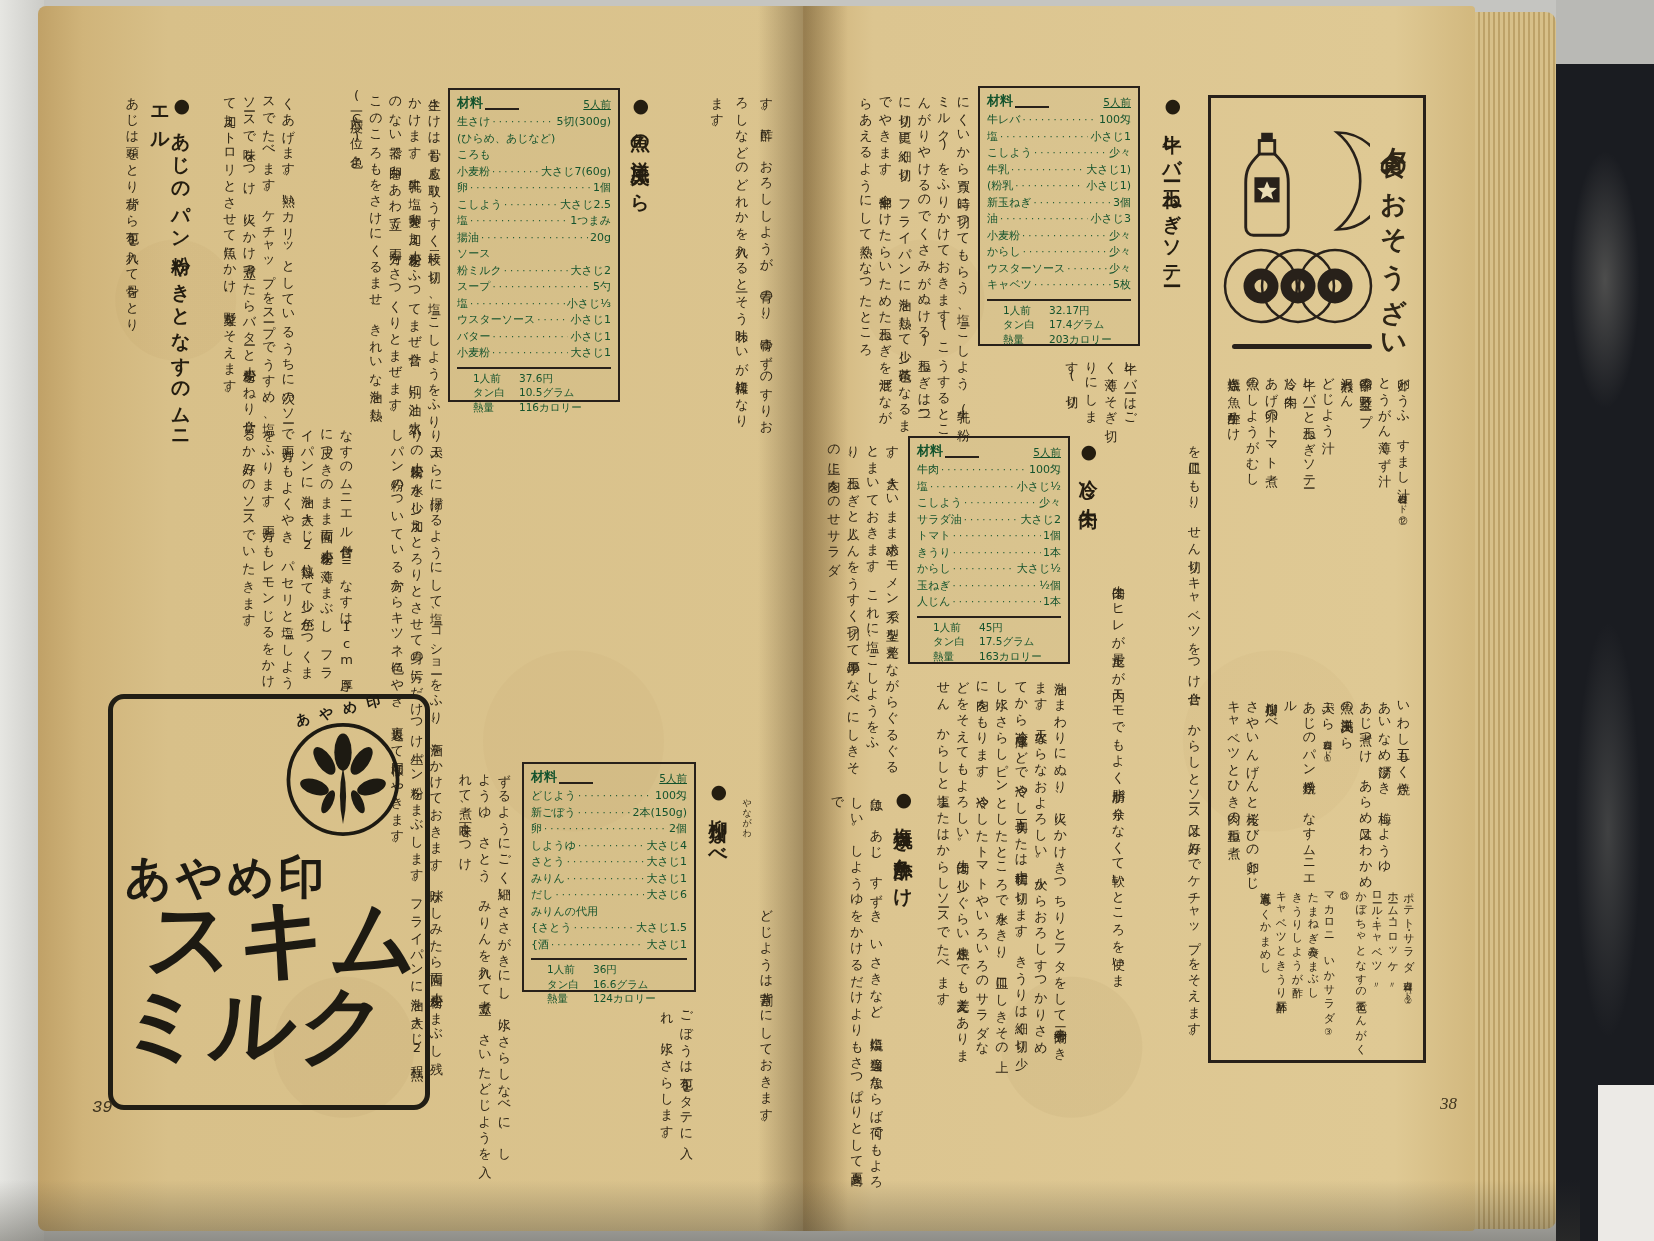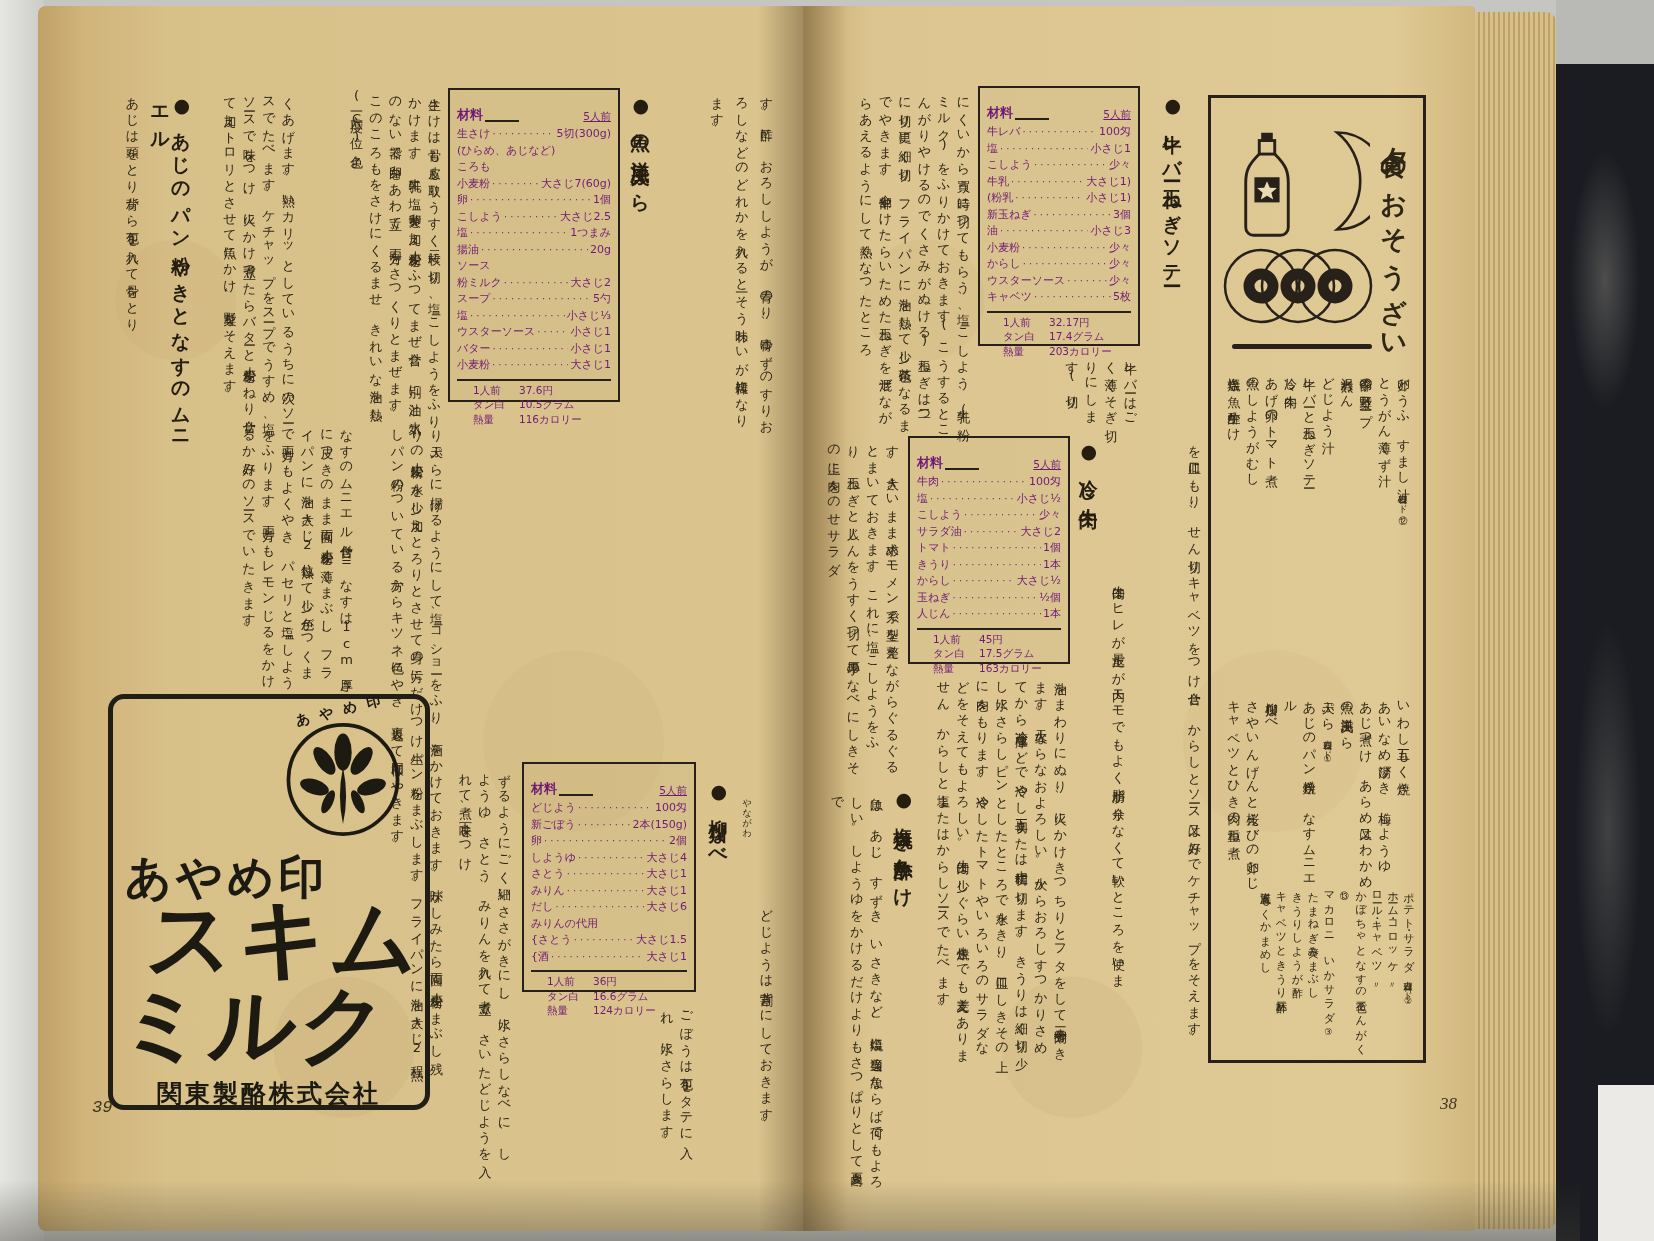--- a/index.html
+++ b/index.html
@@ -26,22 +26,22 @@
   .gutter{position:absolute;left:758px;top:6px;width:90px;height:1225px;pointer-events:none;
     background:linear-gradient(90deg,rgba(80,60,30,0),rgba(80,60,30,.42) 52%,rgba(80,60,30,0));}
   .stack{position:absolute;left:1475px;top:12px;width:81px;height:1217px;border-radius:0 10px 10px 0;
     background:repeating-linear-gradient(90deg,#d7c089 0 3px,#bda268 3px 5px);}
   
   .v{position:absolute;writing-mode:vertical-rl;text-orientation:upright;color:#2f2616;
      font-size:13px;line-height:1.5;letter-spacing:1.5px;}
   .headline{font-weight:bold;font-size:19px;letter-spacing:3px;line-height:1.1;color:#241d10;}
   .furi{font-size:9px;letter-spacing:0;line-height:1;}
   
-  .mat-box{position:absolute;border:2.5px solid #28211a;padding:16px 7px;box-sizing:border-box;
-    color:#701a75;background:rgba(60,40,10,.02);}
+  .mat-box{position:absolute;border:2.5px solid #28211a;padding:4px 7px;box-sizing:border-box;
+    color:#14532d;background:rgba(60,40,10,.02);}
   .mat-head{display:flex;align-items:flex-end;font-size:13px;font-weight:bold;margin-bottom:2px;}
   .mat-rule{width:34px;border-bottom:2px solid #28211a;margin:0 0 2px 2px;}
   .mat-serv{margin-left:auto;font-size:10.5px;font-weight:normal;text-decoration:underline;}
   .mat-line{display:flex;align-items:baseline;font-size:11px;line-height:1.5;white-space:nowrap;}
   .mat-line .dots{flex:1;overflow:hidden;white-space:nowrap;margin:0 2px;opacity:.95;}
   .dots::after{content:"·······································";letter-spacing:3px;font-size:10px;}
   .dots.nodots::after{content:"";}
   .mat-foot{border-top:2px solid #28211a;margin-top:5px;padding:2px 0 0 16px;font-size:10.5px;}
   .nut-line{display:flex;line-height:1.4;}
   .nut-line .nm{width:46px;}
@@ -537,17 +537,16 @@
           <ellipse cx="73" cy="58" rx="12" ry="6" transform="rotate(-18 73 58)"></ellipse>
           <ellipse cx="38" cy="70" rx="4" ry="10" transform="rotate(25 38 70)"></ellipse>
           <ellipse cx="62" cy="70" rx="4" ry="10" transform="rotate(-25 62 70)"></ellipse>
           <path d="M50 42 Q45 66 50 88 Q55 66 50 42"></path>
         </g>
       </svg>
     </div>
     <div class="ad-brand">あやめ印</div>
     <div class="ad-p1">スキム</div>
     <div class="ad-p2">ミルク</div>
-    <div class="ad-co">関東製酪株式会社</div>
   </div>
 
   <div class="pagenum" style="left:92px;top:1098px;font-family:Liberation Mono, monospace;">39</div>
 </div>
 
 </body></html>

